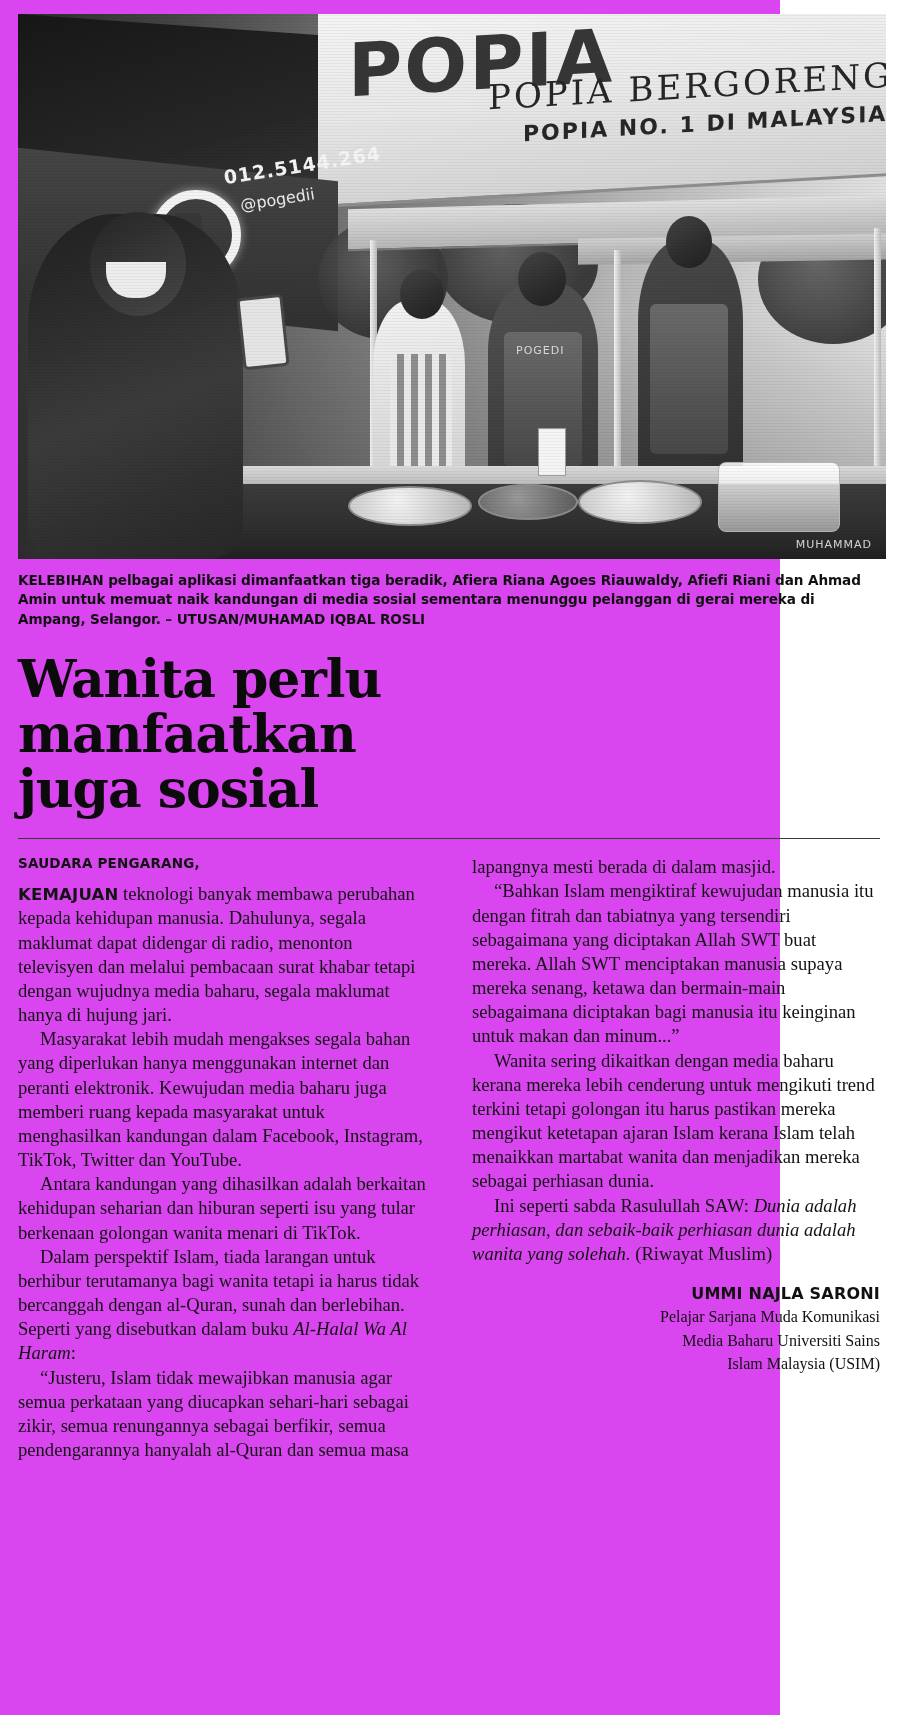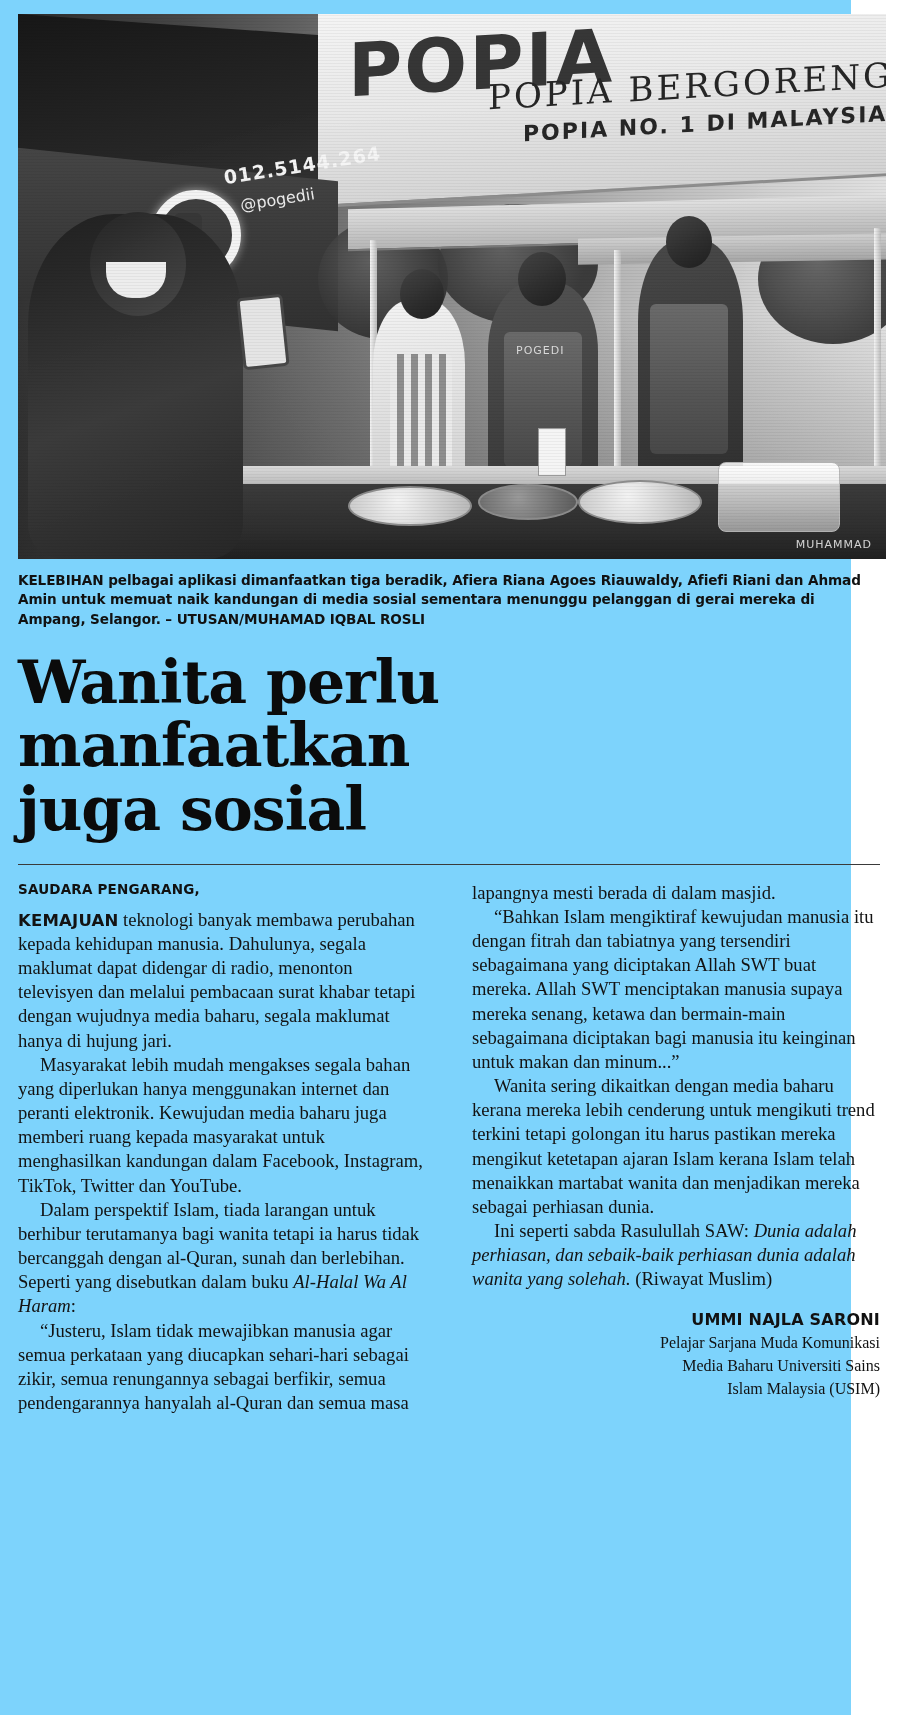--- a/index.html
+++ b/index.html
@@ -11,23 +11,23 @@
     width: 904px;
     height: 1715px;
     font-family: "Liberation Serif", serif;
     color: #111111;
     position: relative;
     overflow: hidden;
   }
   .page {
     position: absolute;
     left: 0; top: 0;
-    width: 851px;
+    width: 780px;
     height: 1715px;
-    background: #7dd3fc;
+    background: #d946ef;
     text-decoration: underline;
   }
   .content {
     position: absolute;
     left: 18px;
     top: 14px;
     width: 868px;
   }
 
   
@@ -303,21 +303,21 @@
     font-weight: 600;
     letter-spacing: -0.1px;
   }
   .caption b { font-weight: 800; }
 
   
   .headline {
     margin-top: 22px;
     font-family: "DejaVu Serif", serif;
     font-weight: bold;
-    font-size: 60px;
+    font-size: 52px;
     line-height: 1.06;
     letter-spacing: -1px;
     color: #0b0b0b;
   }
   .headline div { white-space: nowrap; }
 
   .rule {
     margin-top: 22px;
     border-top: 1px solid #3a3a3a;
     width: 862px;
@@ -451,20 +451,21 @@
 
     <div class="rule"></div>
 
     <div class="cols">
 
       <div class="col">
         <div class="kicker">SAUDARA PENGARANG,</div>
 
         <p class="noindent"><span class="lead-word">KEMAJUAN</span><span> teknologi banyak membawa perubahan kepada kehidupan manusia. Dahulunya, segala maklumat dapat didengar di radio, menonton televisyen dan melalui pembacaan surat khabar tetapi dengan wujudnya media baharu, segala maklumat hanya di hujung jari.</span></p>
         <p>Masyarakat lebih mudah mengakses segala bahan yang diperlukan hanya menggunakan internet dan peranti elektronik. Kewujudan media baharu juga memberi ruang kepada masyarakat untuk menghasilkan kandungan dalam Facebook, Instagram, TikTok, Twitter dan YouTube.</p>
+        <p>Antara kandungan yang dihasilkan adalah berkaitan kehidupan seharian dan hiburan seperti isu yang tular berkenaan golongan wanita menari di TikTok.</p>
         <p><span>Dalam perspektif Islam, tiada larangan untuk berhibur terutamanya bagi  wanita tetapi  ia harus tidak bercanggah dengan al-Quran, sunah dan berlebihan. Seperti yang disebutkan dalam buku </span><span class="it">Al-Halal Wa Al Haram</span><span>:</span></p>
         <p>“Justeru, Islam tidak mewajibkan manusia agar semua perkataan yang diucapkan sehari-hari sebagai zikir, semua renungannya sebagai berfikir, semua pendengarannya hanyalah al-Quran dan semua masa</p>
       </div>
 
       <div class="col">
         <p class="noindent">lapangnya mesti berada di dalam masjid.</p>
         <p>“Bahkan Islam mengiktiraf kewujudan manusia itu dengan fitrah dan tabiatnya yang tersendiri sebagaimana yang diciptakan Allah SWT buat mereka. Allah SWT menciptakan manusia supaya mereka senang, ketawa dan bermain-main sebagaimana diciptakan bagi manusia itu keinginan untuk makan dan minum...”</p>
         <p>Wanita sering dikaitkan dengan media baharu kerana mereka lebih cenderung untuk mengikuti trend terkini tetapi golongan itu harus pastikan mereka mengikut ketetapan ajaran Islam kerana Islam telah menaikkan martabat wanita dan menjadikan mereka sebagai perhiasan dunia.</p>
         <p><span>Ini seperti  sabda Rasulullah SAW: </span><span class="it">Dunia adalah perhiasan, dan sebaik-baik perhiasan dunia adalah wanita yang solehah.</span><span> (Riwayat Muslim)</span></p>
 

